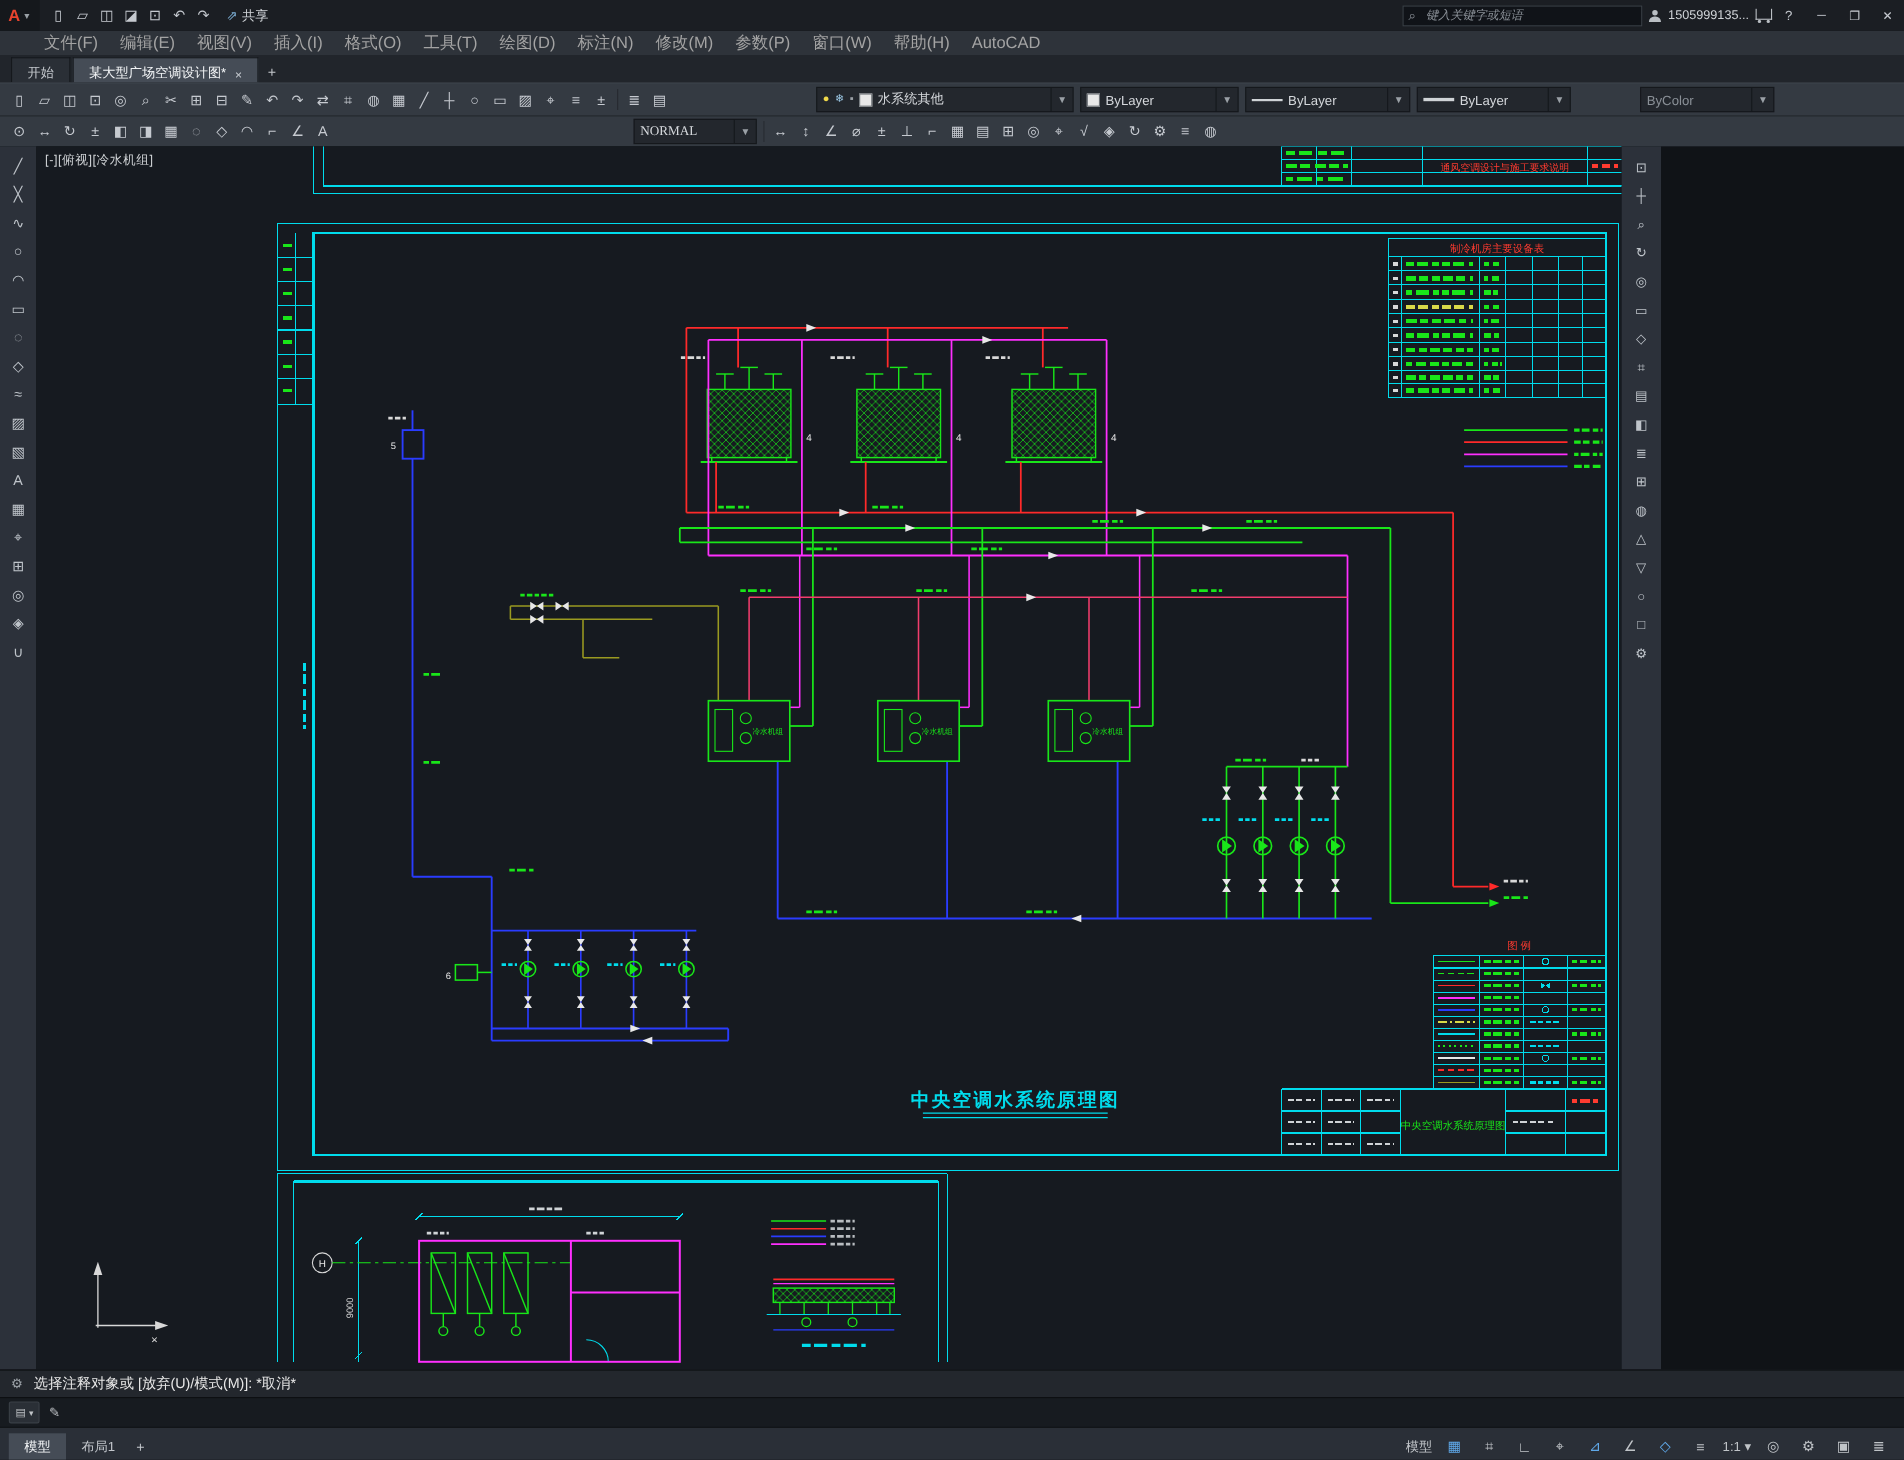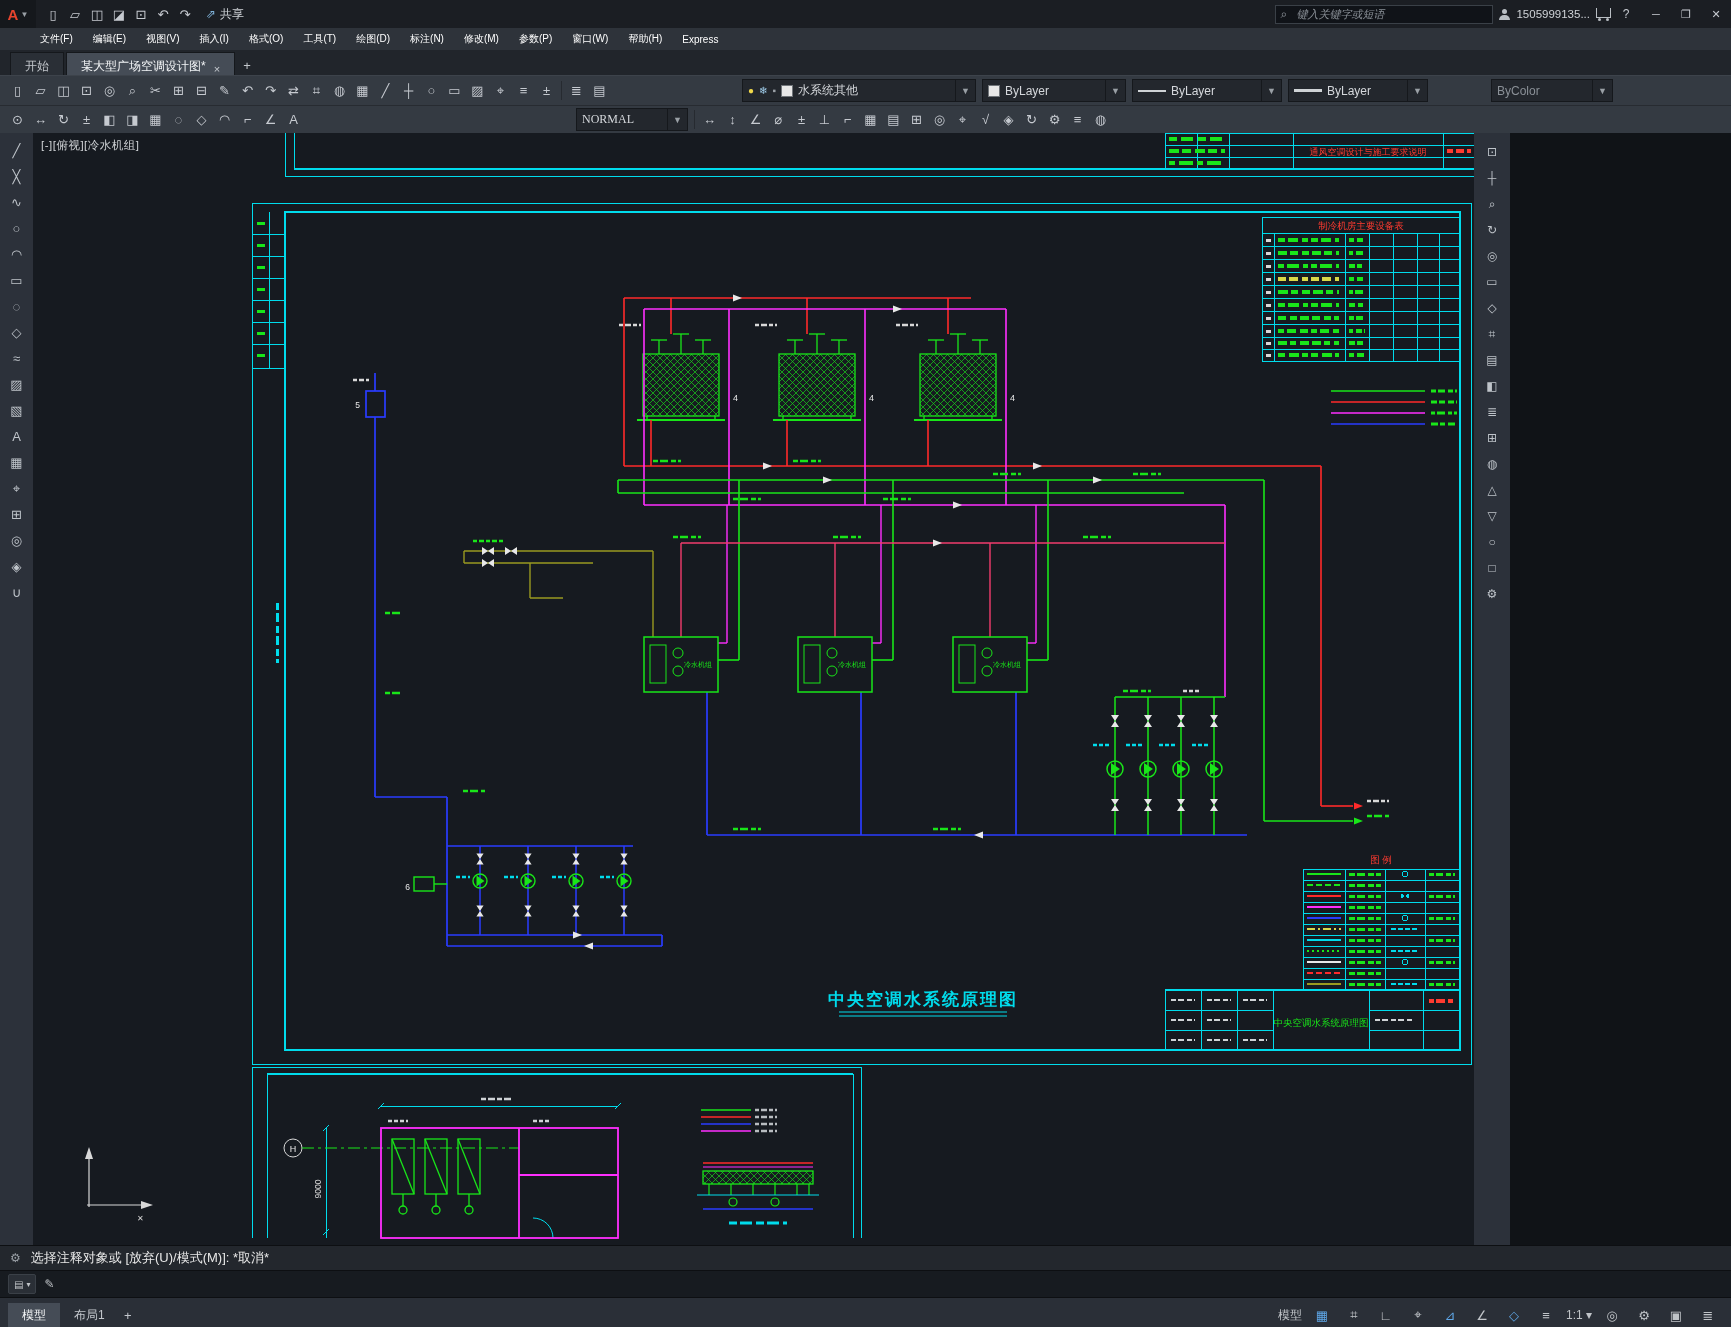--- a/index.html
+++ b/index.html
@@ -27,21 +27,21 @@
   .person:after{content:"";position:absolute;left:0;top:6px;width:11px;height:5px;border-radius:5px 5px 0 0;background:#b9bec3;}
   .cart{width:13px;height:9px;border:1px solid #b9bec3;border-top:none;position:relative;display:inline-block;margin-top:-2px;}
   .cart:before{content:"";position:absolute;left:1px;bottom:-4px;width:3px;height:3px;border-radius:50%;background:#b9bec3;}
   .cart:after{content:"";position:absolute;right:1px;bottom:-4px;width:3px;height:3px;border-radius:50%;background:#b9bec3;}
   .helpq{color:#c6cad0;font-size:12px;width:18px;text-align:center;}
   .wbtns{display:flex;height:100%;}
   .wbtn{width:30px;height:100%;display:flex;align-items:center;justify-content:center;color:#c6cad0;font-size:11px;}
 
   
   .menubar{height:22px;background:#2e333a;display:flex;align-items:center;padding-left:30px;flex:0 0 auto;}
-  .mitem{color:#ffffff;font-size:10px;padding:0 10px;height:100%;display:flex;align-items:center;}
+  .mitem{color:#a3a3a3;font-size:15px;padding:0 10px;height:100%;display:flex;align-items:center;}
 
   
   .tabbar{height:25px;background:#21252b;display:flex;align-items:flex-end;padding-left:10px;flex:0 0 auto;}
   .ftab{height:22px;display:flex;align-items:flex-end;padding:0 14px;font-size:12px;color:#c3c7cc;background:#2a2f36;border:1px solid #15181c;border-bottom:none;margin-right:2px;gap:8px;}
   .ftab.active{background:#454c56;color:#f2f4f6;}
   .ftab .x{color:#c6cad0;font-size:11px;}
   .addtab{width:20px;height:20px;display:flex;align-items:center;justify-content:center;color:#c3c7cc;font-size:13px;}
 
   
   .trow{background:#343a42;display:flex;align-items:center;padding:0 6px;flex:0 0 auto;border-top:1px solid #3d434b;}
@@ -140,21 +140,21 @@
       <span class="mitem">视图(V)</span>
       <span class="mitem">插入(I)</span>
       <span class="mitem">格式(O)</span>
       <span class="mitem">工具(T)</span>
       <span class="mitem">绘图(D)</span>
       <span class="mitem">标注(N)</span>
       <span class="mitem">修改(M)</span>
       <span class="mitem">参数(P)</span>
       <span class="mitem">窗口(W)</span>
       <span class="mitem">帮助(H)</span>
-      <span class="mitem">Express</span>
+      <span class="mitem">AutoCAD</span>
     </div>
 
   <div class="tabbar">
     <div class="ftab">
         <span>开始</span>
       </div>
     <div class="ftab active">
       <span>某大型广场空调设计图*</span>
       <span class="x">×</span>
     </div>

